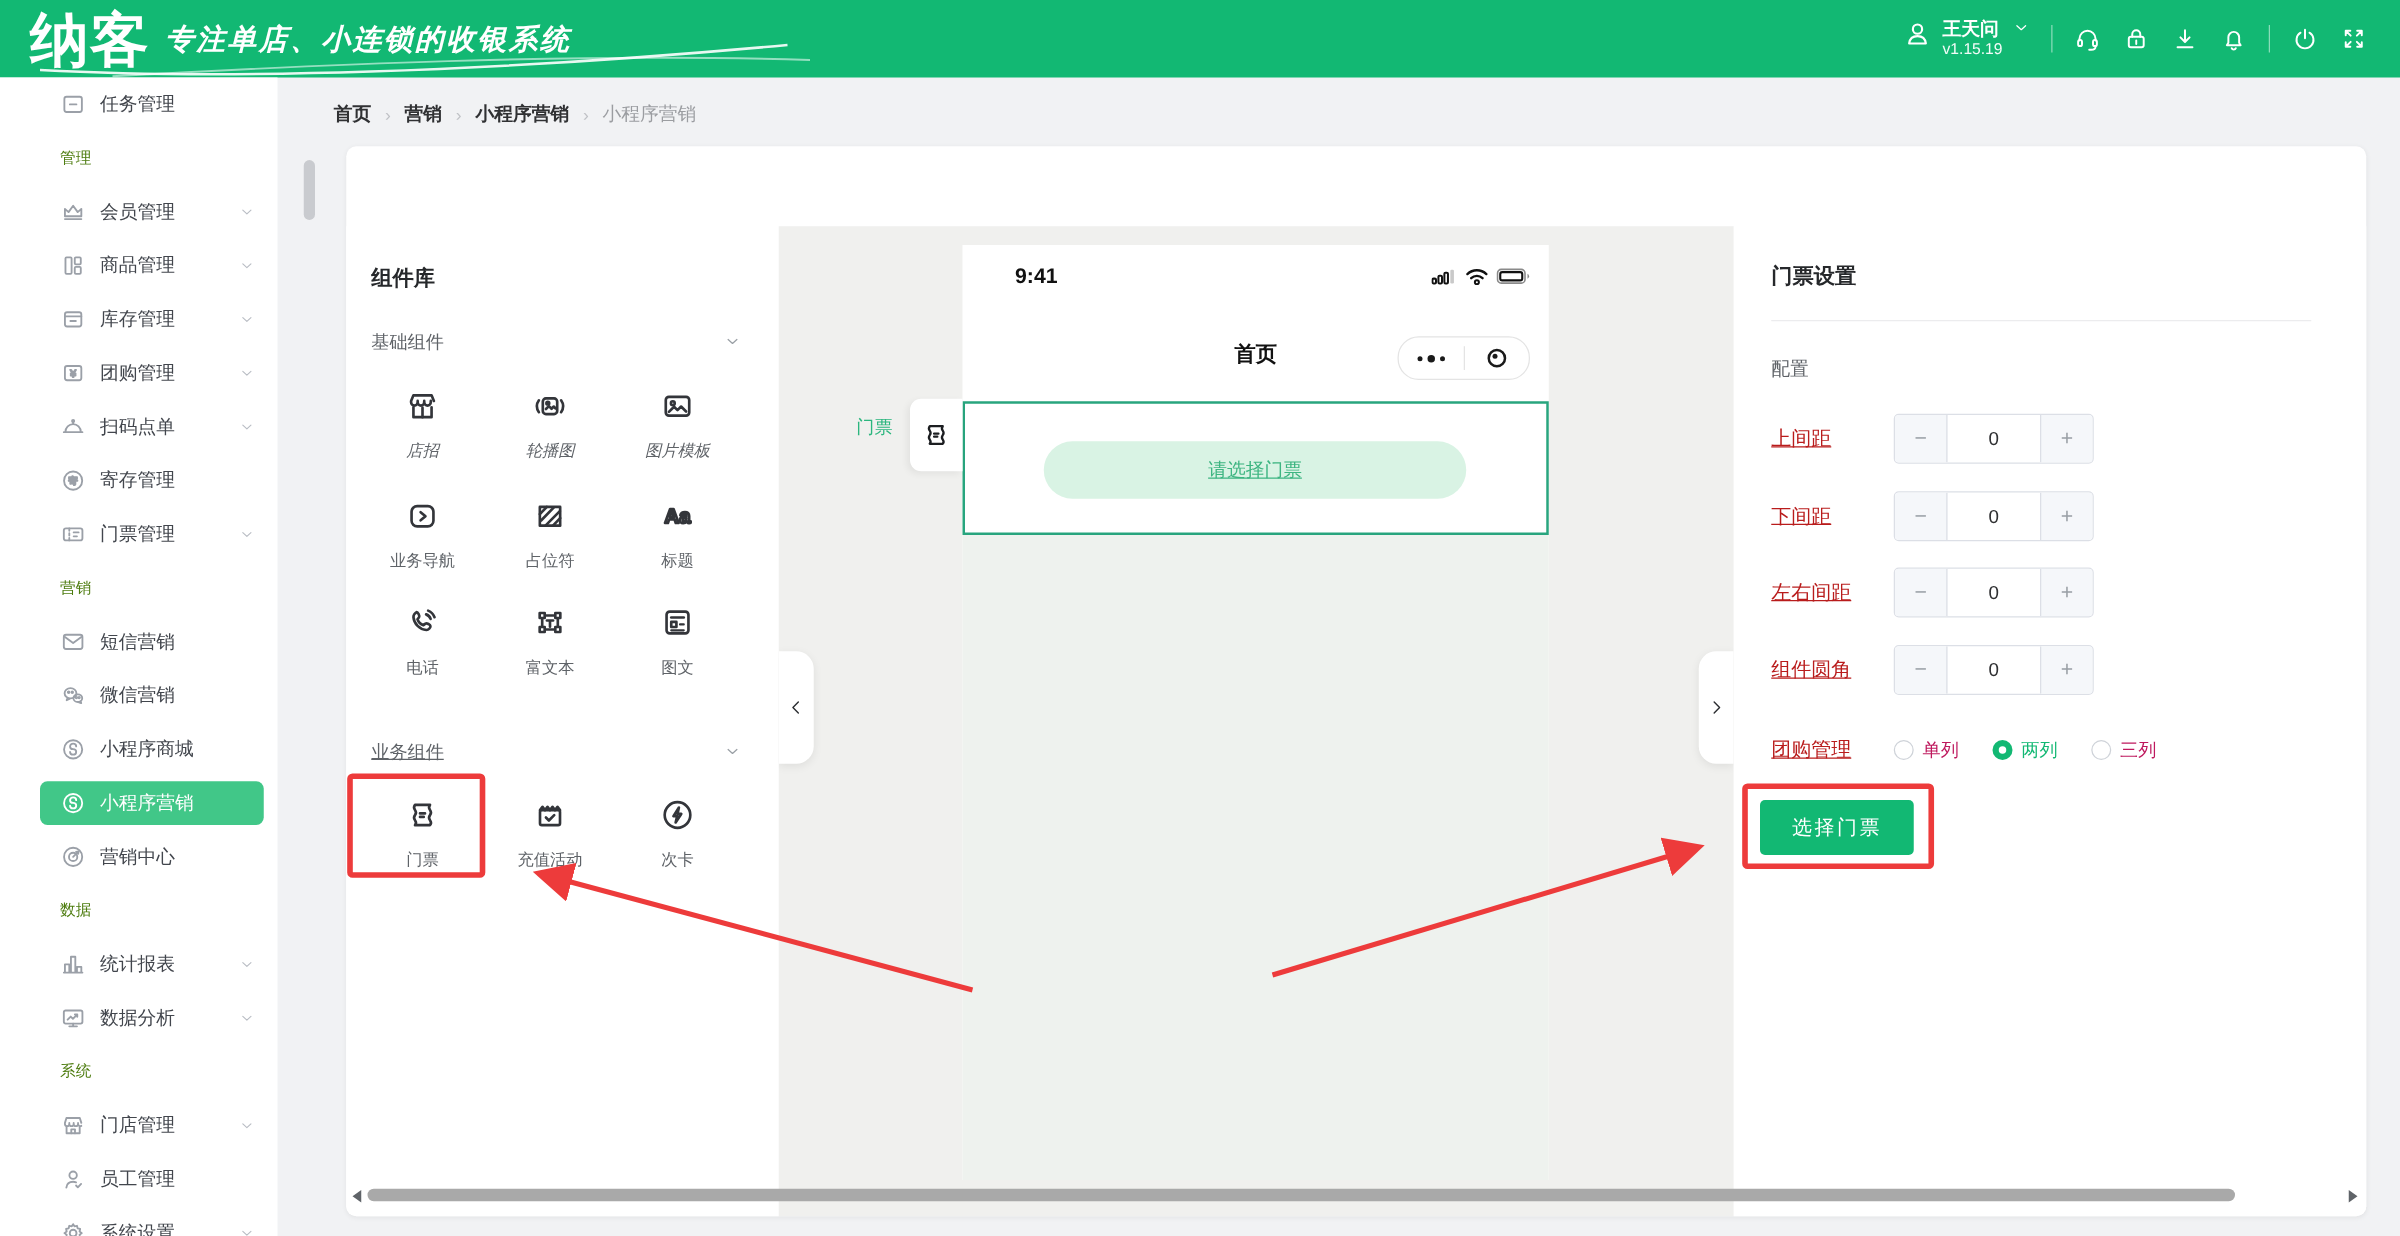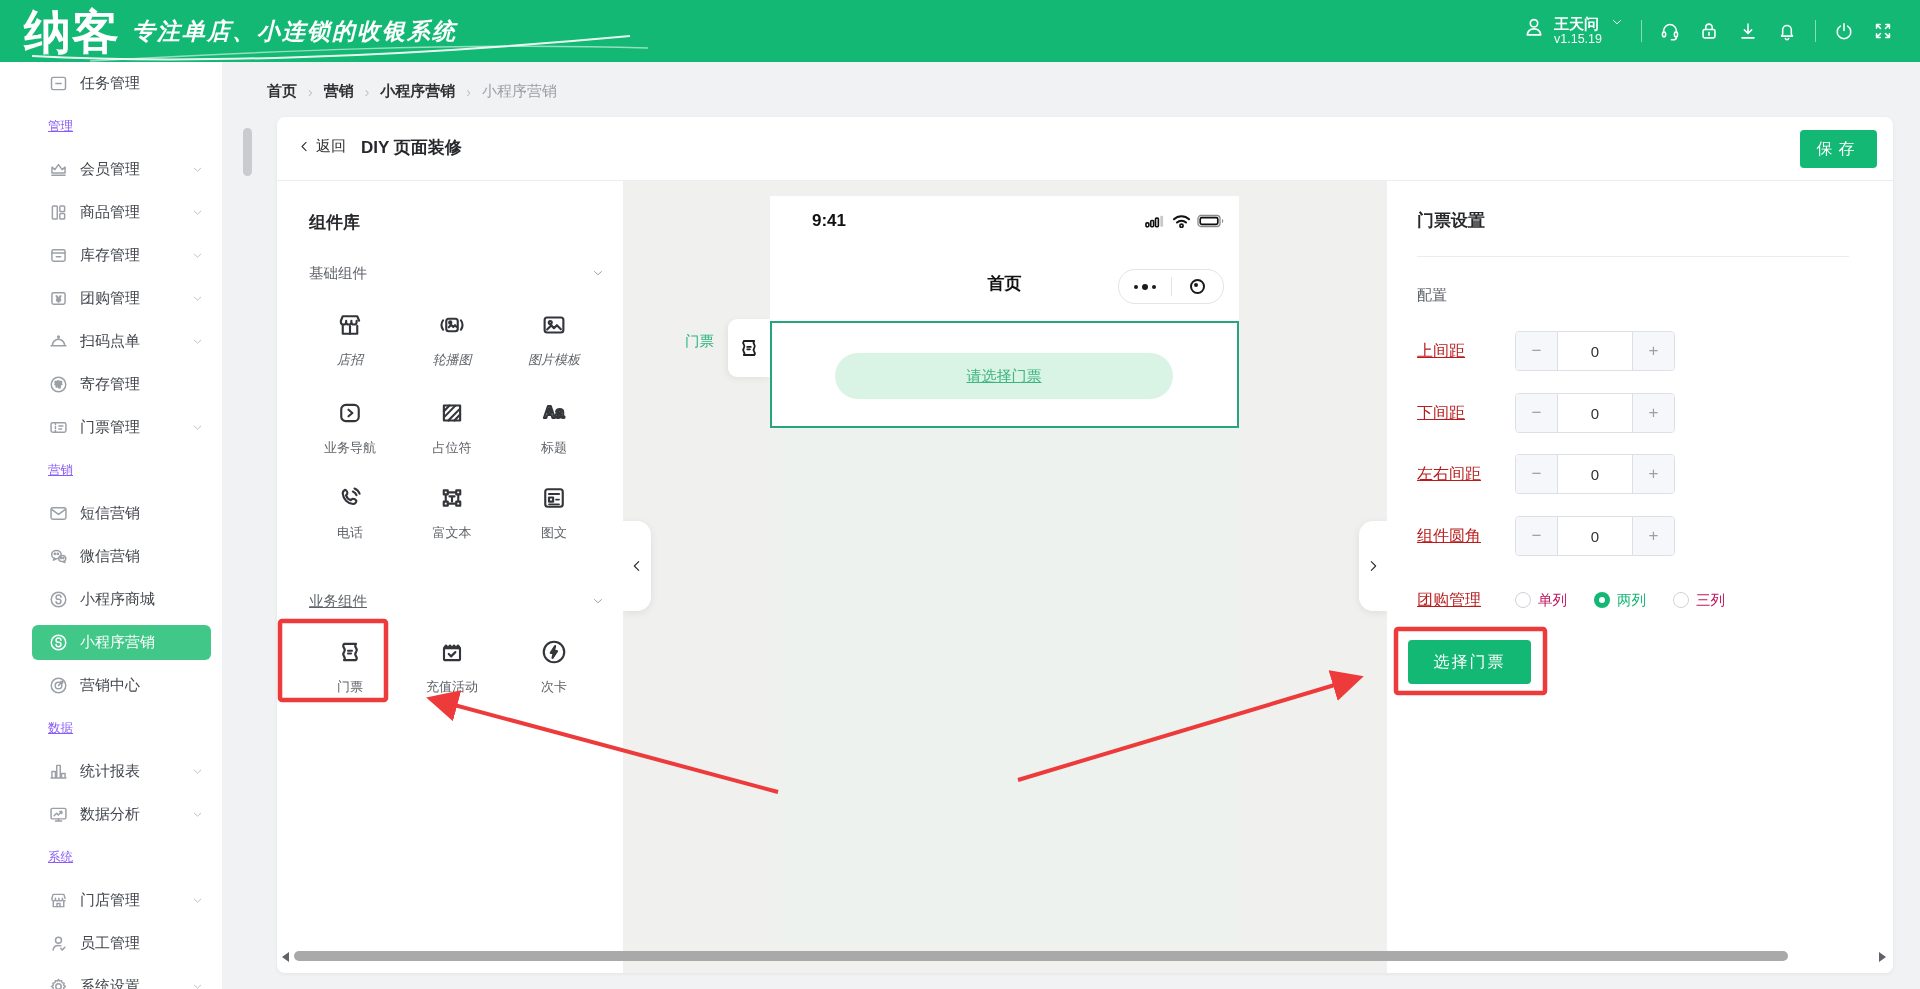--- a/index.html
+++ b/index.html
@@ -19,38 +19,38 @@
   .vd{width:1px;height:22px;background:rgba(255,255,255,.5);}
   .hbtn{width:22px;height:22px;cursor:pointer;display:flex;align-items:center;justify-content:center;}
 
   
   .sidebar{position:absolute;left:0;top:62px;width:222px;height:927px;background:#fff;overflow:hidden;}
   .nav-item{height:43px;display:flex;align-items:center;padding:0 18px 0 48px;color:#42464d;font-size:15px;cursor:pointer;box-sizing:border-box;}
   .nav-item .nicon{width:21px;height:21px;margin-right:11px;color:#9ba0a8;flex:0 0 21px;}
   .nav-item .chev{margin-left:auto;color:#b9bdc4;width:13px;height:13px;}
   .nav-item.active{margin:4px 11px 4px 32px;height:35px;padding:0 10px 0 16px;background:#41c788;border-radius:6px;color:#fff;}
   .nav-item.active .nicon{color:#fff;}
-  .nav-section{height:43px;display:flex;align-items:center;padding-left:48px;color:#8b5cf6;font-size:12.5px;text-decoration:underline;}
+  .nav-section{height:43px;display:flex;align-items:center;padding-left:48px;color:#4d7c0f;font-size:12.5px;}
   .side-scroll{position:absolute;left:243px;top:128px;width:9px;height:48px;border-radius:5px;background:#c9cbcf;}
 
   
   .crumbs{position:absolute;left:267px;top:82px;display:flex;align-items:center;gap:11px;font-size:15px;}
   .crumb{color:#303133;font-weight:700;cursor:pointer;}
   .crumb.last{color:#9b9da1;font-weight:400;cursor:default;}
   .csep{color:#c0c2c6;font-size:14px;}
 
   
   .card{position:absolute;left:277px;top:117px;width:1616px;height:856px;background:#fff;border-radius:8px;box-shadow:0 1px 4px rgba(0,0,0,.06);}
   .card-hd{position:absolute;left:0;top:0;right:0;height:63px;border-bottom:1px solid #ebedf0;}
   .back{position:absolute;left:20px;top:20px;display:flex;align-items:center;gap:4px;font-size:15px;color:#303133;cursor:pointer;}
   .diy-title{position:absolute;left:84px;top:19px;font-size:17px;font-weight:700;color:#26282b;}
   .save-btn{position:absolute;right:16px;top:13px;width:77px;height:38px;background:#12b873;color:#fff;border:none;border-radius:4px;font-size:16px;letter-spacing:6px;padding-left:6px;cursor:pointer;font-family:inherit;}
 
   
-  .lib{position:absolute;left:12px;top:64px;width:346px;bottom:0;background:#fff;border-radius:0 0 0 8px;}
+  .lib{position:absolute;left:0;top:64px;width:346px;bottom:0;background:#fff;border-radius:0 0 0 8px;}
   .lib-title{position:absolute;left:20px;top:30px;font-size:17px;font-weight:700;color:#26282b;}
   .sec-hd{position:absolute;left:20px;right:30px;height:20px;display:flex;align-items:center;justify-content:space-between;color:#5f6368;font-size:14.5px;cursor:pointer;}
   .sec-hd .chev{color:#9aa0a6;width:14px;height:14px;}
   .lib-row{position:absolute;left:10px;width:306px;display:flex;}
   .cell{flex:0 0 102px;text-align:center;cursor:grab;}
   .cell .cicon{width:30px;height:30px;color:#33353a;}
   .cell .clab{margin-top:7px;font-size:13px;color:#5f6368;}
 
   
   .canvas{position:absolute;left:346px;top:64px;width:764px;bottom:0;background:#f0f0ee;overflow:hidden;}
@@ -506,30 +506,20 @@
     <span class="csep">›</span>
     <span class="crumb">营销</span>
     <span class="csep">›</span>
     <span class="crumb">小程序营销</span>
     <span class="csep">›</span>
     <span class="crumb last">小程序营销</span>
   </div>
 
   <div class="card">
 
-    <div class="card-hd">
-      <div class="back">
-        <svg class="icon" width="15" height="15">
-            <use href="#i-chev-left"></use>
-          </svg>
-        <span>返回</span>
-      </div>
-      <div class="diy-title">DIY 页面装修</div>
-      <button class="save-btn">保存</button>
-    </div>
 
     <div class="lib">
       <div class="lib-title">组件库</div>
 
       <div class="sec-hd" style="top:82px;">
         <span>基础组件</span>
         <svg class="icon chev">
             <use href="#i-chev-down"></use>
           </svg>
       </div>

